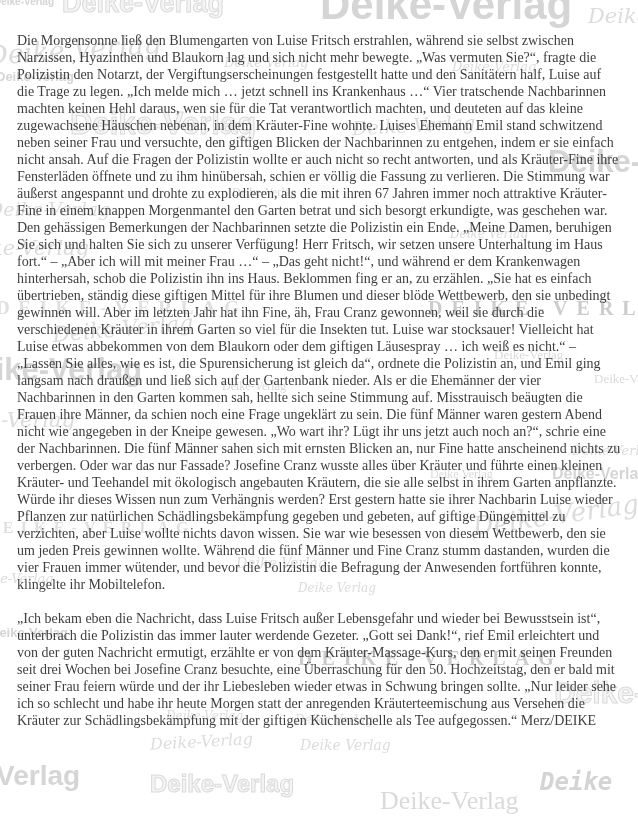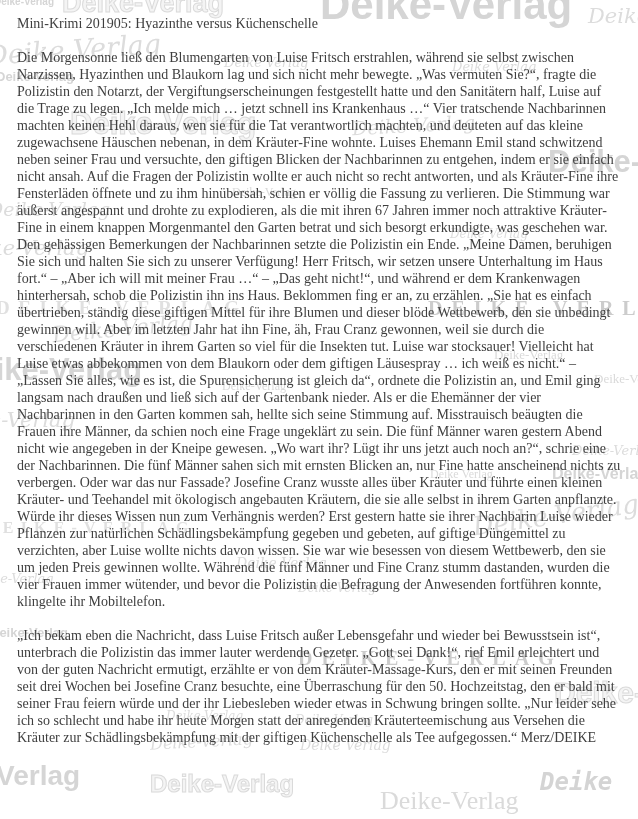--- a/index.html
+++ b/index.html
@@ -129,17 +129,16 @@
       <span class="wm wm-script" style="left: 166px; top: 710px; font-size: 12px;">Deike-Verlag</span>
       <span class="wm wm-script" style="left: 295px; top: 714px; font-size: 12px;">Deike Verlag</span>
       <span class="wm wm-script" style="left: 150px; top: 734px; font-size: 16px; transform: rotate(-3deg);">Deike-Verlag</span>
       <span class="wm wm-script" style="left: 300px; top: 738px; font-size: 14px;">Deike Verlag</span>
       <span class="wm wm-bold" style="left: -88px; top: 762px; font-size: 28px;">Deike-Verlag</span>
       <span class="wm wm-outline" style="left: 150px; top: 772px; font-size: 24px;">Deike-Verlag</span>
       <span class="wm wm-serif" style="left: 380px; top: 788px; font-size: 26px;">Deike-Verlag</span>
       <span class="wm wm-mono" style="left: 540px; top: 770px; font-size: 24px;">Deike</span>
     </div>
   <div class="content">
-    <h1 class="doc-title">Mini-Krimi 201905: Hyazinthe versus Küchenschelle</h1>
     <p>Die Morgensonne ließ den Blumengarten von Luise Fritsch erstrahlen, während sie selbst zwischen Narzissen, Hyazinthen und Blaukorn lag und sich nicht mehr bewegte. „Was vermuten Sie?“, fragte die Polizistin den Notarzt, der Vergiftungserscheinungen festgestellt hatte und den Sanitätern half, Luise auf die Trage zu legen. „Ich melde mich … jetzt schnell ins Krankenhaus …“ Vier tratschende Nachbarinnen machten keinen Hehl daraus, wen sie für die Tat verantwortlich machten, und deuteten auf das kleine zugewachsene Häuschen nebenan, in dem Kräuter-Fine wohnte. Luises Ehemann Emil stand schwitzend neben seiner Frau und versuchte, den giftigen Blicken der Nachbarinnen zu entgehen, indem er sie einfach nicht ansah. Auf die Fragen der Polizistin wollte er auch nicht so recht antworten, und als Kräuter-Fine ihre Fensterläden öffnete und zu ihm hinübersah, schien er völlig die Fassung zu verlieren. Die Stimmung war äußerst angespannt und drohte zu explodieren, als die mit ihren 67 Jahren immer noch attraktive Kräuter-Fine in einem knappen Morgenmantel den Garten betrat und sich besorgt erkundigte, was geschehen war. Den gehässigen Bemerkungen der Nachbarinnen setzte die Polizistin ein Ende. „Meine Damen, beruhigen Sie sich und halten Sie sich zu unserer Verfügung! Herr Fritsch, wir setzen unsere Unterhaltung im Haus fort.“ – „Aber ich will mit meiner Frau …“ – „Das geht nicht!“, und während er dem Krankenwagen hinterhersah, schob die Polizistin ihn ins Haus. Beklommen fing er an, zu erzählen. „Sie hat es einfach übertrieben, ständig diese giftigen Mittel für ihre Blumen und dieser blöde Wettbewerb, den sie unbedingt gewinnen will. Aber im letzten Jahr hat ihn Fine, äh, Frau Cranz gewonnen, weil sie durch die verschiedenen Kräuter in ihrem Garten so viel für die Insekten tut. Luise war stocksauer! Vielleicht hat Luise etwas abbekommen von dem Blaukorn oder dem giftigen Läusespray … ich weiß es nicht.“ – „Lassen Sie alles, wie es ist, die Spurensicherung ist gleich da“, ordnete die Polizistin an, und Emil ging langsam nach draußen und ließ sich auf der Gartenbank nieder. Als er die Ehemänner der vier Nachbarinnen in den Garten kommen sah, hellte sich seine Stimmung auf. Misstrauisch beäugten die Frauen ihre Männer, da schien noch eine Frage ungeklärt zu sein. Die fünf Männer waren gestern Abend nicht wie angegeben in der Kneipe gewesen. „Wo wart ihr? Lügt ihr uns jetzt auch noch an?“, schrie eine der Nachbarinnen. Die fünf Männer sahen sich mit ernsten Blicken an, nur Fine hatte anscheinend nichts zu verbergen. Oder war das nur Fassade? Josefine Cranz wusste alles über Kräuter und führte einen kleinen Kräuter- und Teehandel mit ökologisch angebauten Kräutern, die sie alle selbst in ihrem Garten anpflanzte. Würde ihr dieses Wissen nun zum Verhängnis werden? Erst gestern hatte sie ihrer Nachbarin Luise wieder Pflanzen zur natürlichen Schädlingsbekämpfung gegeben und gebeten, auf giftige Düngemittel zu verzichten, aber Luise wollte nichts davon wissen. Sie war wie besessen von diesem Wettbewerb, den sie um jeden Preis gewinnen wollte. Während die fünf Männer und Fine Cranz stumm dastanden, wurden die vier Frauen immer wütender, und bevor die Polizistin die Befragung der Anwesenden fortführen konnte, klingelte ihr Mobiltelefon.</p>
     <p>„Ich bekam eben die Nachricht, dass Luise Fritsch außer Lebensgefahr und wieder bei Bewusstsein ist“, unterbrach die Polizistin das immer lauter werdende Gezeter. „Gott sei Dank!“, rief Emil erleichtert und von der guten Nachricht ermutigt, erzählte er von dem Kräuter-Massage-Kurs, den er mit seinen Freunden seit drei Wochen bei Josefine Cranz besuchte, eine Überraschung für den 50. Hochzeitstag, den er bald mit seiner Frau feiern würde und der ihr Liebesleben wieder etwas in Schwung bringen sollte. „Nur leider sehe ich so schlecht und habe ihr heute Morgen statt der anregenden Kräuterteemischung aus Versehen die Kräuter zur Schädlingsbekämpfung mit der giftigen Küchenschelle als Tee aufgegossen.“ Merz/DEIKE</p>
   </div>
 </div>
 
 </body></html>

